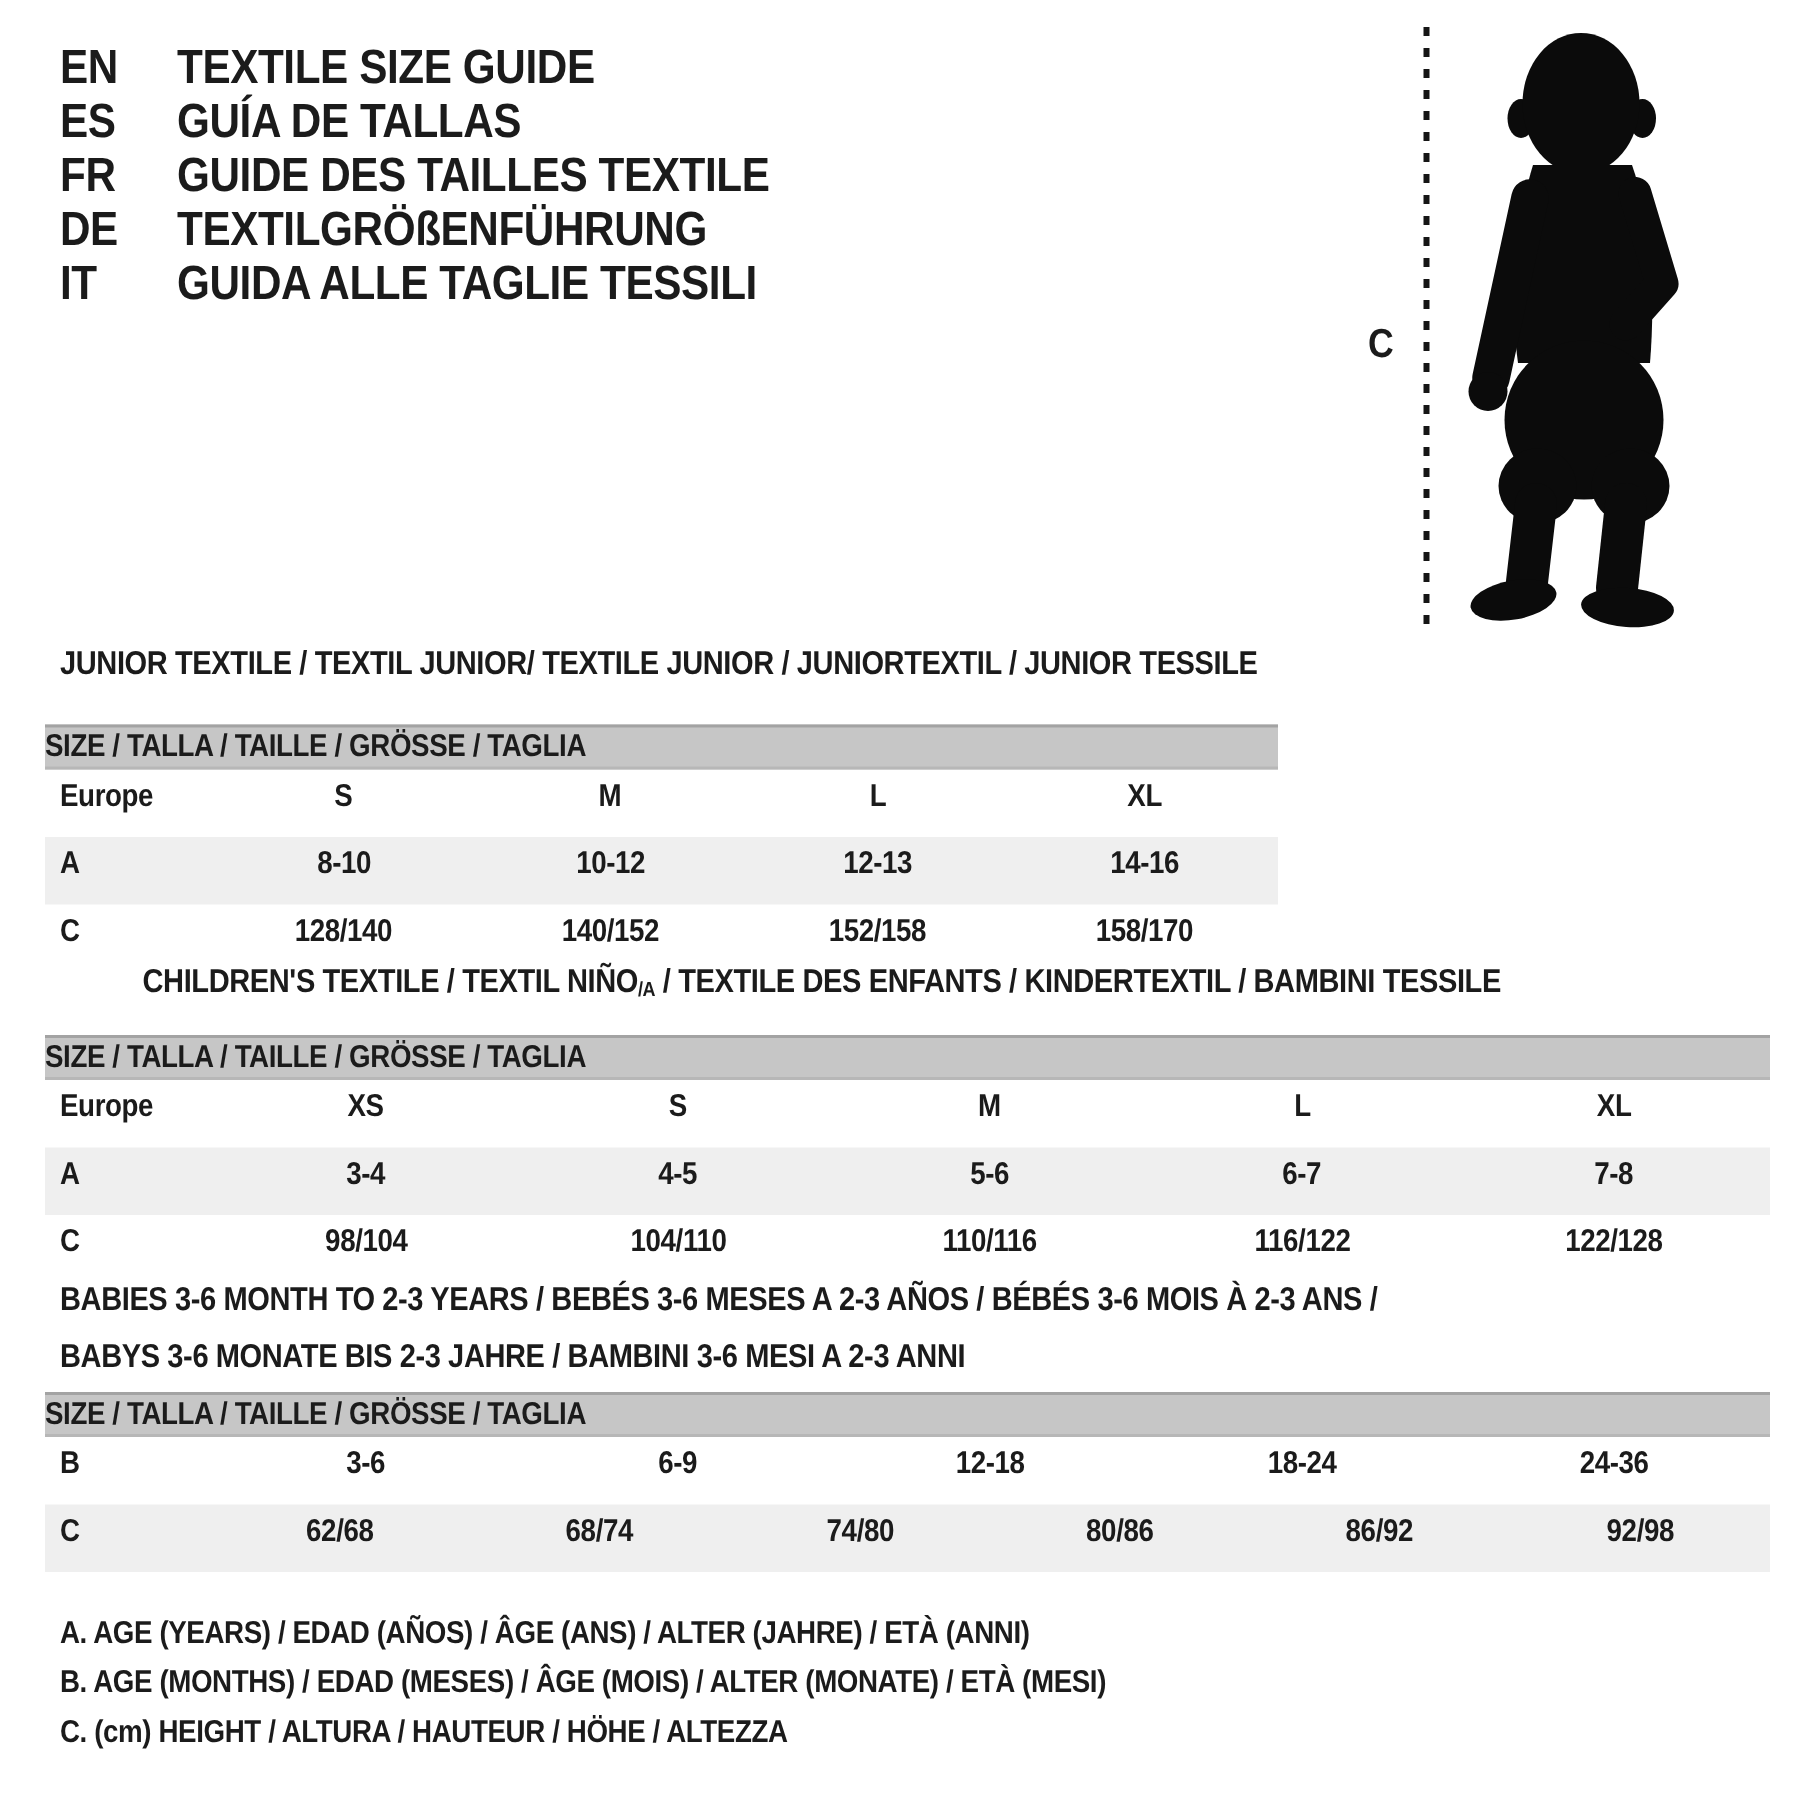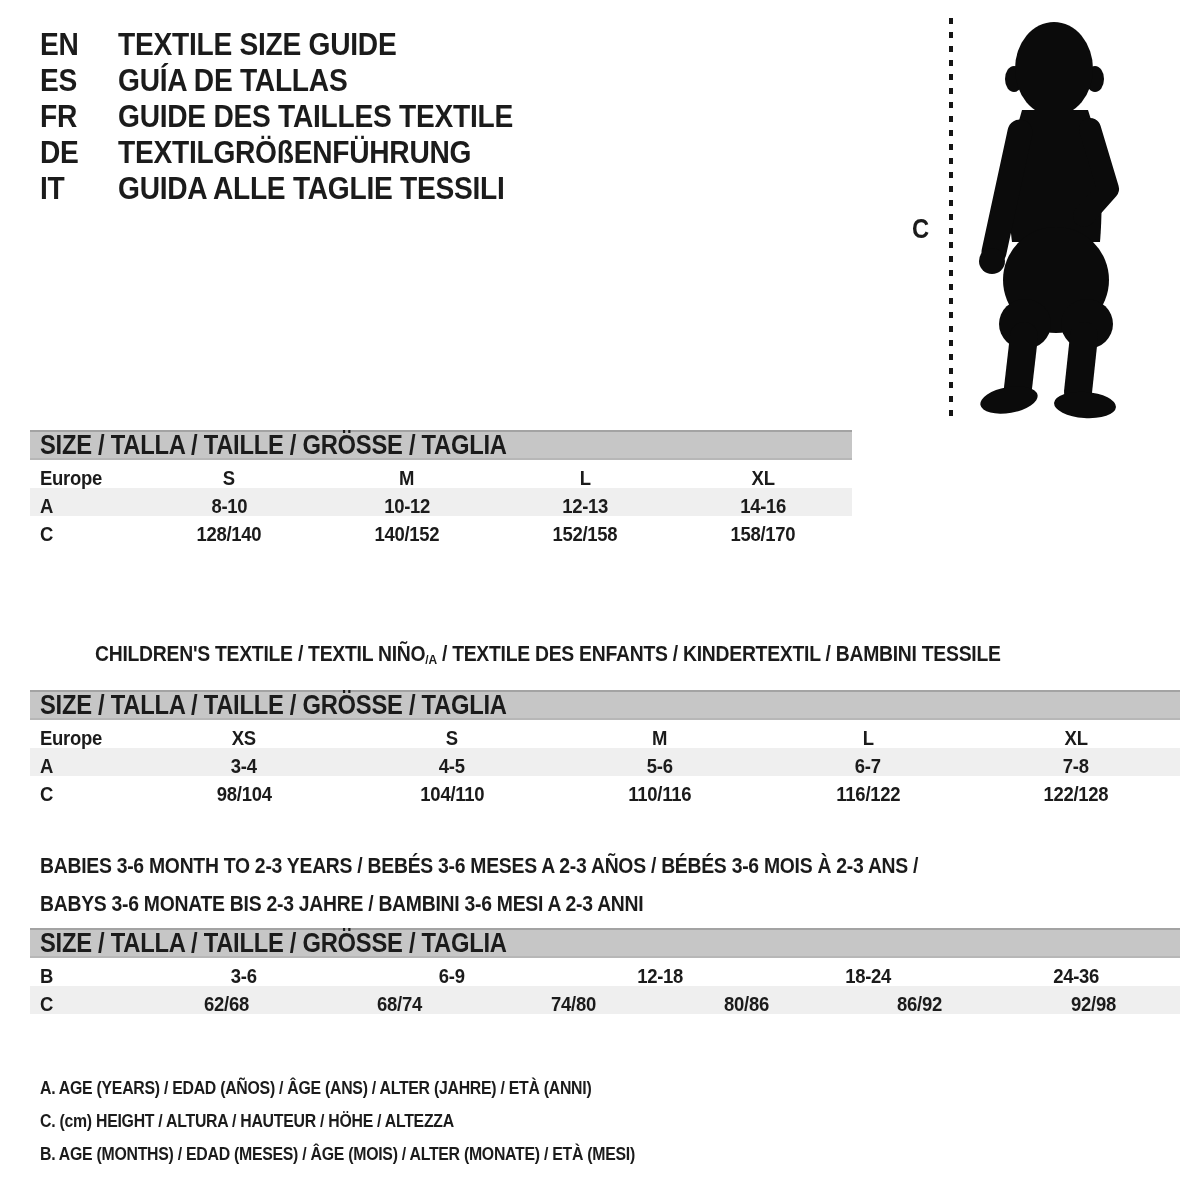--- a/index.html
+++ b/index.html
@@ -38,29 +38,29 @@
   .sec3{top:847px;width:1150px;}
   .sec-title{font-size:22px;height:24px;line-height:24px;padding-left:10px;}
   .sec1 .sec-title{margin-bottom:29px;}
   .sec2 .sec-title{margin-bottom:24px;text-align:center;}
   .sec3 .sec-title{height:38px;line-height:38px;margin-bottom:0;text-decoration:underline;}
   .sec3 .table{margin-top:5px;}
   .subscript{font-size:.62em;vertical-align:-.22em;}
 
   .thead{height:30px;line-height:26px;background:var(--bar);
     border-top:2px solid var(--bar-top);border-bottom:2px solid var(--bar-bottom);
-    padding-left:10px;font-size:27px;}
-  .trow{display:flex;height:28px;line-height:36px;font-size:21px;}
+    font-size:21px;}
+  .trow{display:flex;height:45px;line-height:36px;font-size:21px;}
   .trow.shaded{background:var(--shade);}
   .label-cell{width:110px;flex:0 0 auto;padding-left:10px;text-align:left;}
   .value-cell{flex:1 1 0;text-align:center;}
 
   
   .legend{position:absolute;left:40px;top:1072px;}
-  .legend-line{font-size:18px;height:33px;line-height:33px;}
+  .legend-line{font-size:21px;height:33px;line-height:33px;}
 </style>
 </head>
 <body>
 
 <div class="canvas">
 
   <div class="languages">
     <div class="lang-row">
       <span class="lang-code cx">EN</span>
       <span class="lang-label cx">TEXTILE SIZE GUIDE</span>
@@ -98,20 +98,21 @@
       <ellipse cx="63" cy="310" rx="26" ry="25" stroke="none"></ellipse>
       <ellipse cx="125" cy="310" rx="26" ry="25" stroke="none"></ellipse>
       <line x1="62" y1="322" x2="56" y2="374" stroke-width="28" stroke-linecap="round"></line>
       <line x1="122" y1="322" x2="116" y2="378" stroke-width="28" stroke-linecap="round"></line>
       <ellipse cx="47" cy="386" rx="29" ry="13" transform="rotate(-10 47 386)" stroke="none"></ellipse>
       <ellipse cx="123" cy="391" rx="31" ry="13" transform="rotate(4 123 391)" stroke="none"></ellipse>
     </g>
   </svg>
 
   <section class="sec sec1">
+    <div class="sec-title"><span class="cx">JUNIOR TEXTILE / TEXTIL JUNIOR/ TEXTILE JUNIOR / JUNIORTEXTIL / JUNIOR TESSILE</span></div>
     <div class="table">
       <div class="thead"><span class="cx">SIZE / TALLA / TAILLE / GRÖSSE / TAGLIA</span></div>
       <div class="tbody">
           <div class="trow">
             <div class="cell label-cell"><span class="cx">Europe</span></div>
             <div class="cell value-cell"><span class="cxc">S</span></div>
             <div class="cell value-cell"><span class="cxc">M</span></div>
             <div class="cell value-cell"><span class="cxc">L</span></div>
             <div class="cell value-cell"><span class="cxc">XL</span></div>
           </div>
@@ -190,17 +191,17 @@
             <div class="cell value-cell"><span class="cxc">80/86</span></div>
             <div class="cell value-cell"><span class="cxc">86/92</span></div>
             <div class="cell value-cell"><span class="cxc">92/98</span></div>
           </div>
         </div>
     </div>
   </section>
 
   <div class="legend">
     <div class="legend-line"><span class="cx">A. AGE (YEARS) / EDAD (AÑOS) / ÂGE (ANS) / ALTER (JAHRE) / ETÀ (ANNI)</span></div>
+    <div class="legend-line"><span class="cx">B. AGE (MONTHS) / EDAD (MESES) / ÂGE (MOIS) / ALTER (MONATE) / ETÀ (MESI)</span></div>
     <div class="legend-line"><span class="cx">C. (cm) HEIGHT / ALTURA / HAUTEUR / HÖHE / ALTEZZA</span></div>
-    <div class="legend-line"><span class="cx">B. AGE (MONTHS) / EDAD (MESES) / ÂGE (MOIS) / ALTER (MONATE) / ETÀ (MESI)</span></div>
   </div>
 
 </div>
 
 </body></html>

